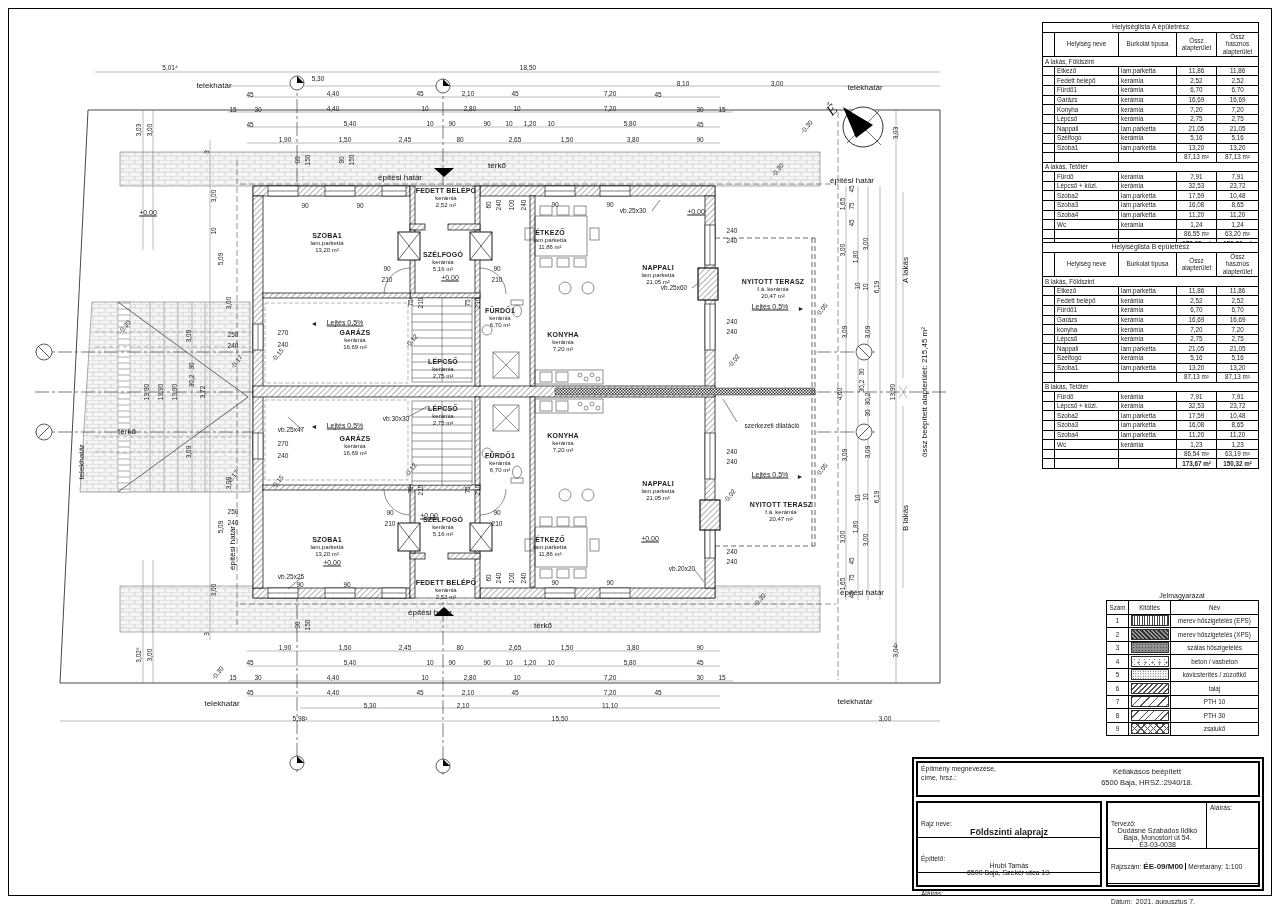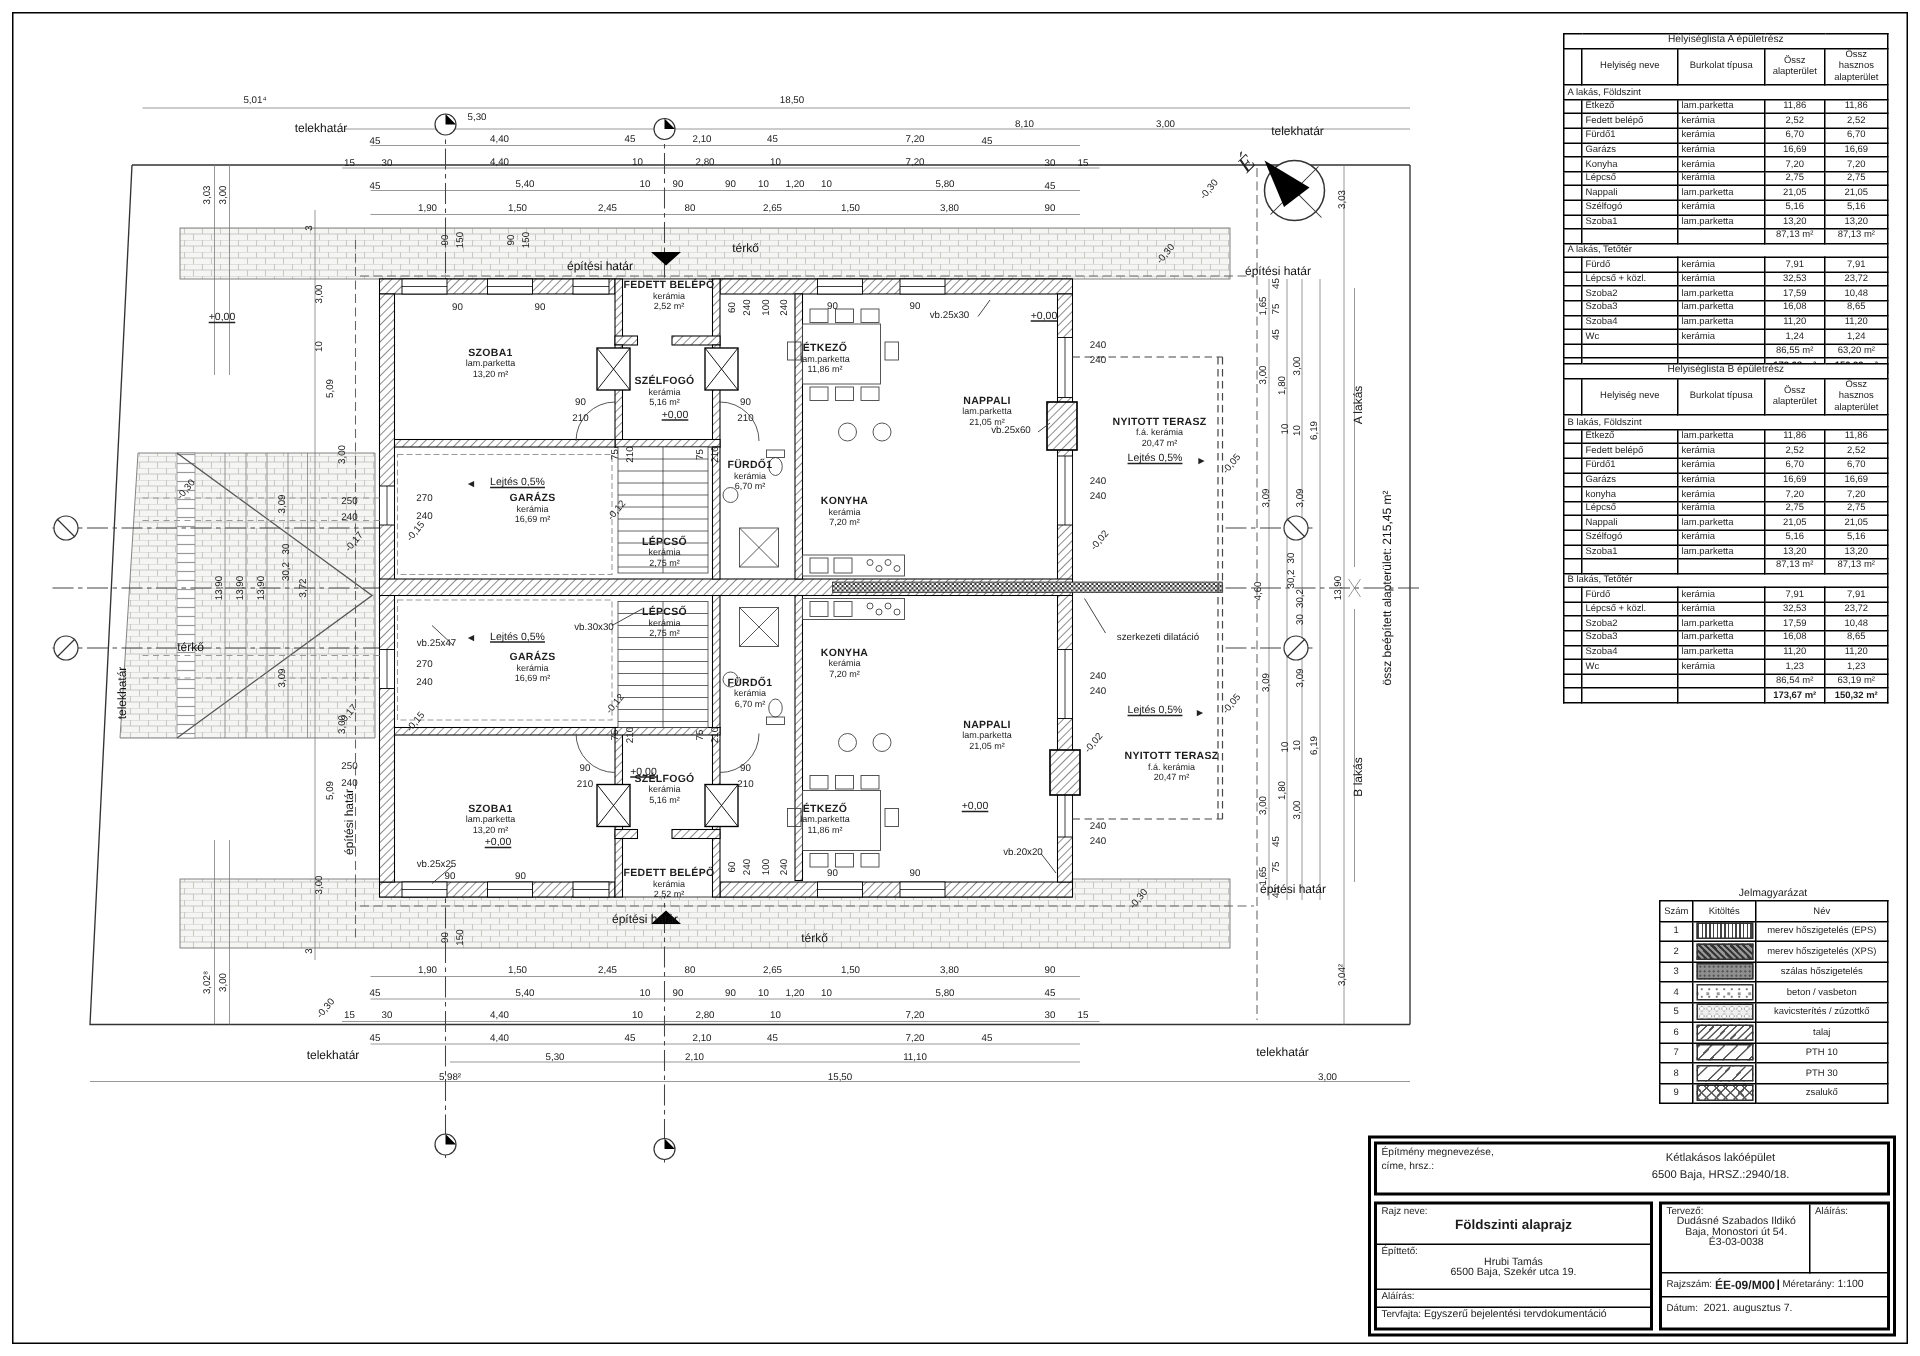--- a/index.html
+++ b/index.html
@@ -52,21 +52,21 @@
   .pat-zsaluko{background:repeating-linear-gradient(45deg,#555 0 1px,transparent 1px 4.5px),repeating-linear-gradient(135deg,#555 0 1px,transparent 1px 4.5px);}
 
   
   .tb{position:absolute;left:912px;top:757px;width:352px;height:134px;border:2px solid #000;background:#fff;box-sizing:border-box;padding:2px;font-size:7px;}
   .tb .box{border:2px solid #000;box-sizing:border-box;position:absolute;background:#fff;}
   .tb-top{left:2px;top:2px;width:344px;height:36px;display:flex;}
   .tb-top .lab{width:112px;border-right:none;padding:2px 3px;font-size:6.8px;line-height:1.3;}
   .tb-top .val{flex:1;text-align:center;padding-top:3px;line-height:1.5;font-size:7.5px;}
   .tb-left{left:2px;top:42px;width:186px;height:86px;}
   .tb-right{left:192px;top:42px;width:154px;height:86px;}
-  .tb .row{box-sizing:border-box;border-bottom:1px solid #000;position:relative;padding:1px 3px;}
+  .tb .row{box-sizing:border-box;border-bottom:1px solid #000;position:relative;padding:17px 3px;}
   .tb .small{font-size:6.5px;}
   .tb .cen{text-align:center;}
   .tb .b{font-weight:bold;}
   .tb .rajz{font-size:9px;}
   .tb .nr{font-size:8px;font-weight:bold;}
   .tb-right .sig{position:absolute;right:0;top:0;width:52px;height:46px;border-left:1px solid #000;padding:1px 3px;box-sizing:border-box;font-size:6.5px;}
 </style>
 </head>
 <body>
 
@@ -1049,21 +1049,21 @@
         </tbody>
     </table>
   </div>
 
   <div class="tb">
     <div class="box tb-top">
       <div class="lab">
         <span>Építmény megnevezése,</span><br><span>címe, hrsz.:</span>
       </div>
       <div class="val">
-        <div>Kétlakásos lakóépület</div>
+        <div>Kétlakásos beépített</div>
         <div>6500 Baja,      HRSZ.:2940/18.</div>
       </div>
     </div>
     <div class="box tb-left">
       <div class="row" style="height:27px;">
         <span class="small">Rajz neve:</span>
         <div class="cen b rajz">Földszinti alaprajz</div>
       </div>
       <div class="row" style="height:30px;">
         <span class="small">Építtető:</span>

